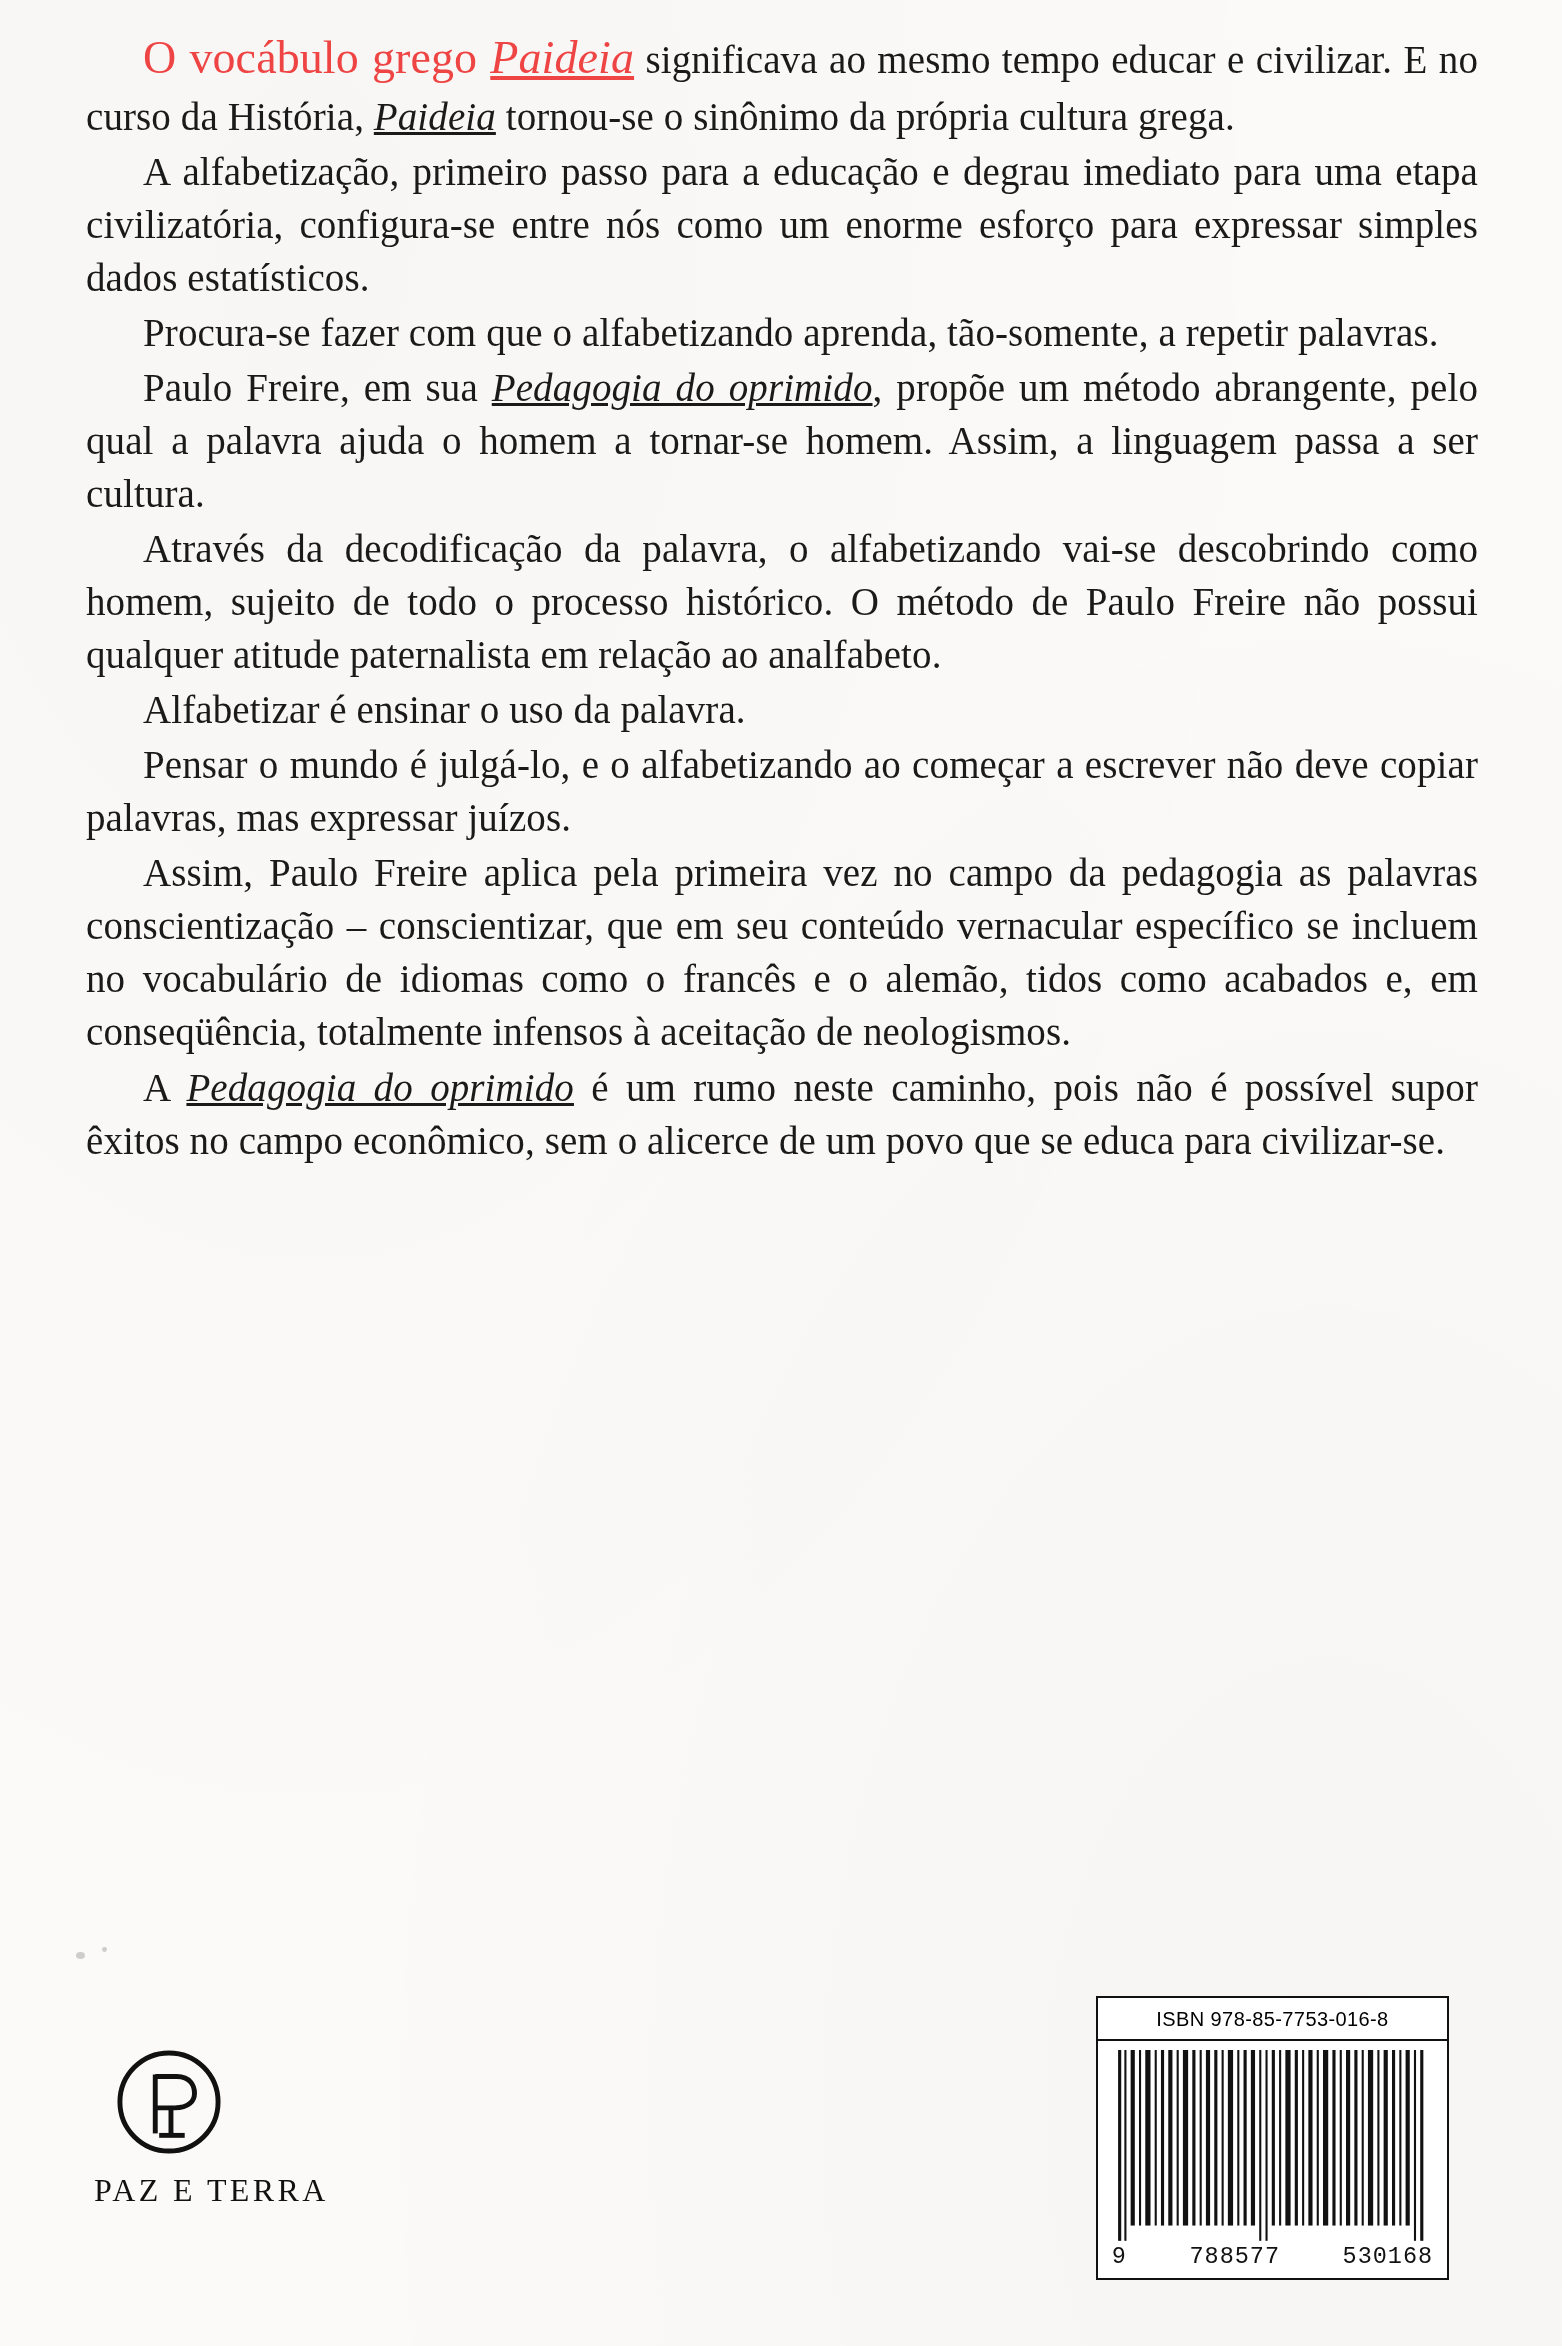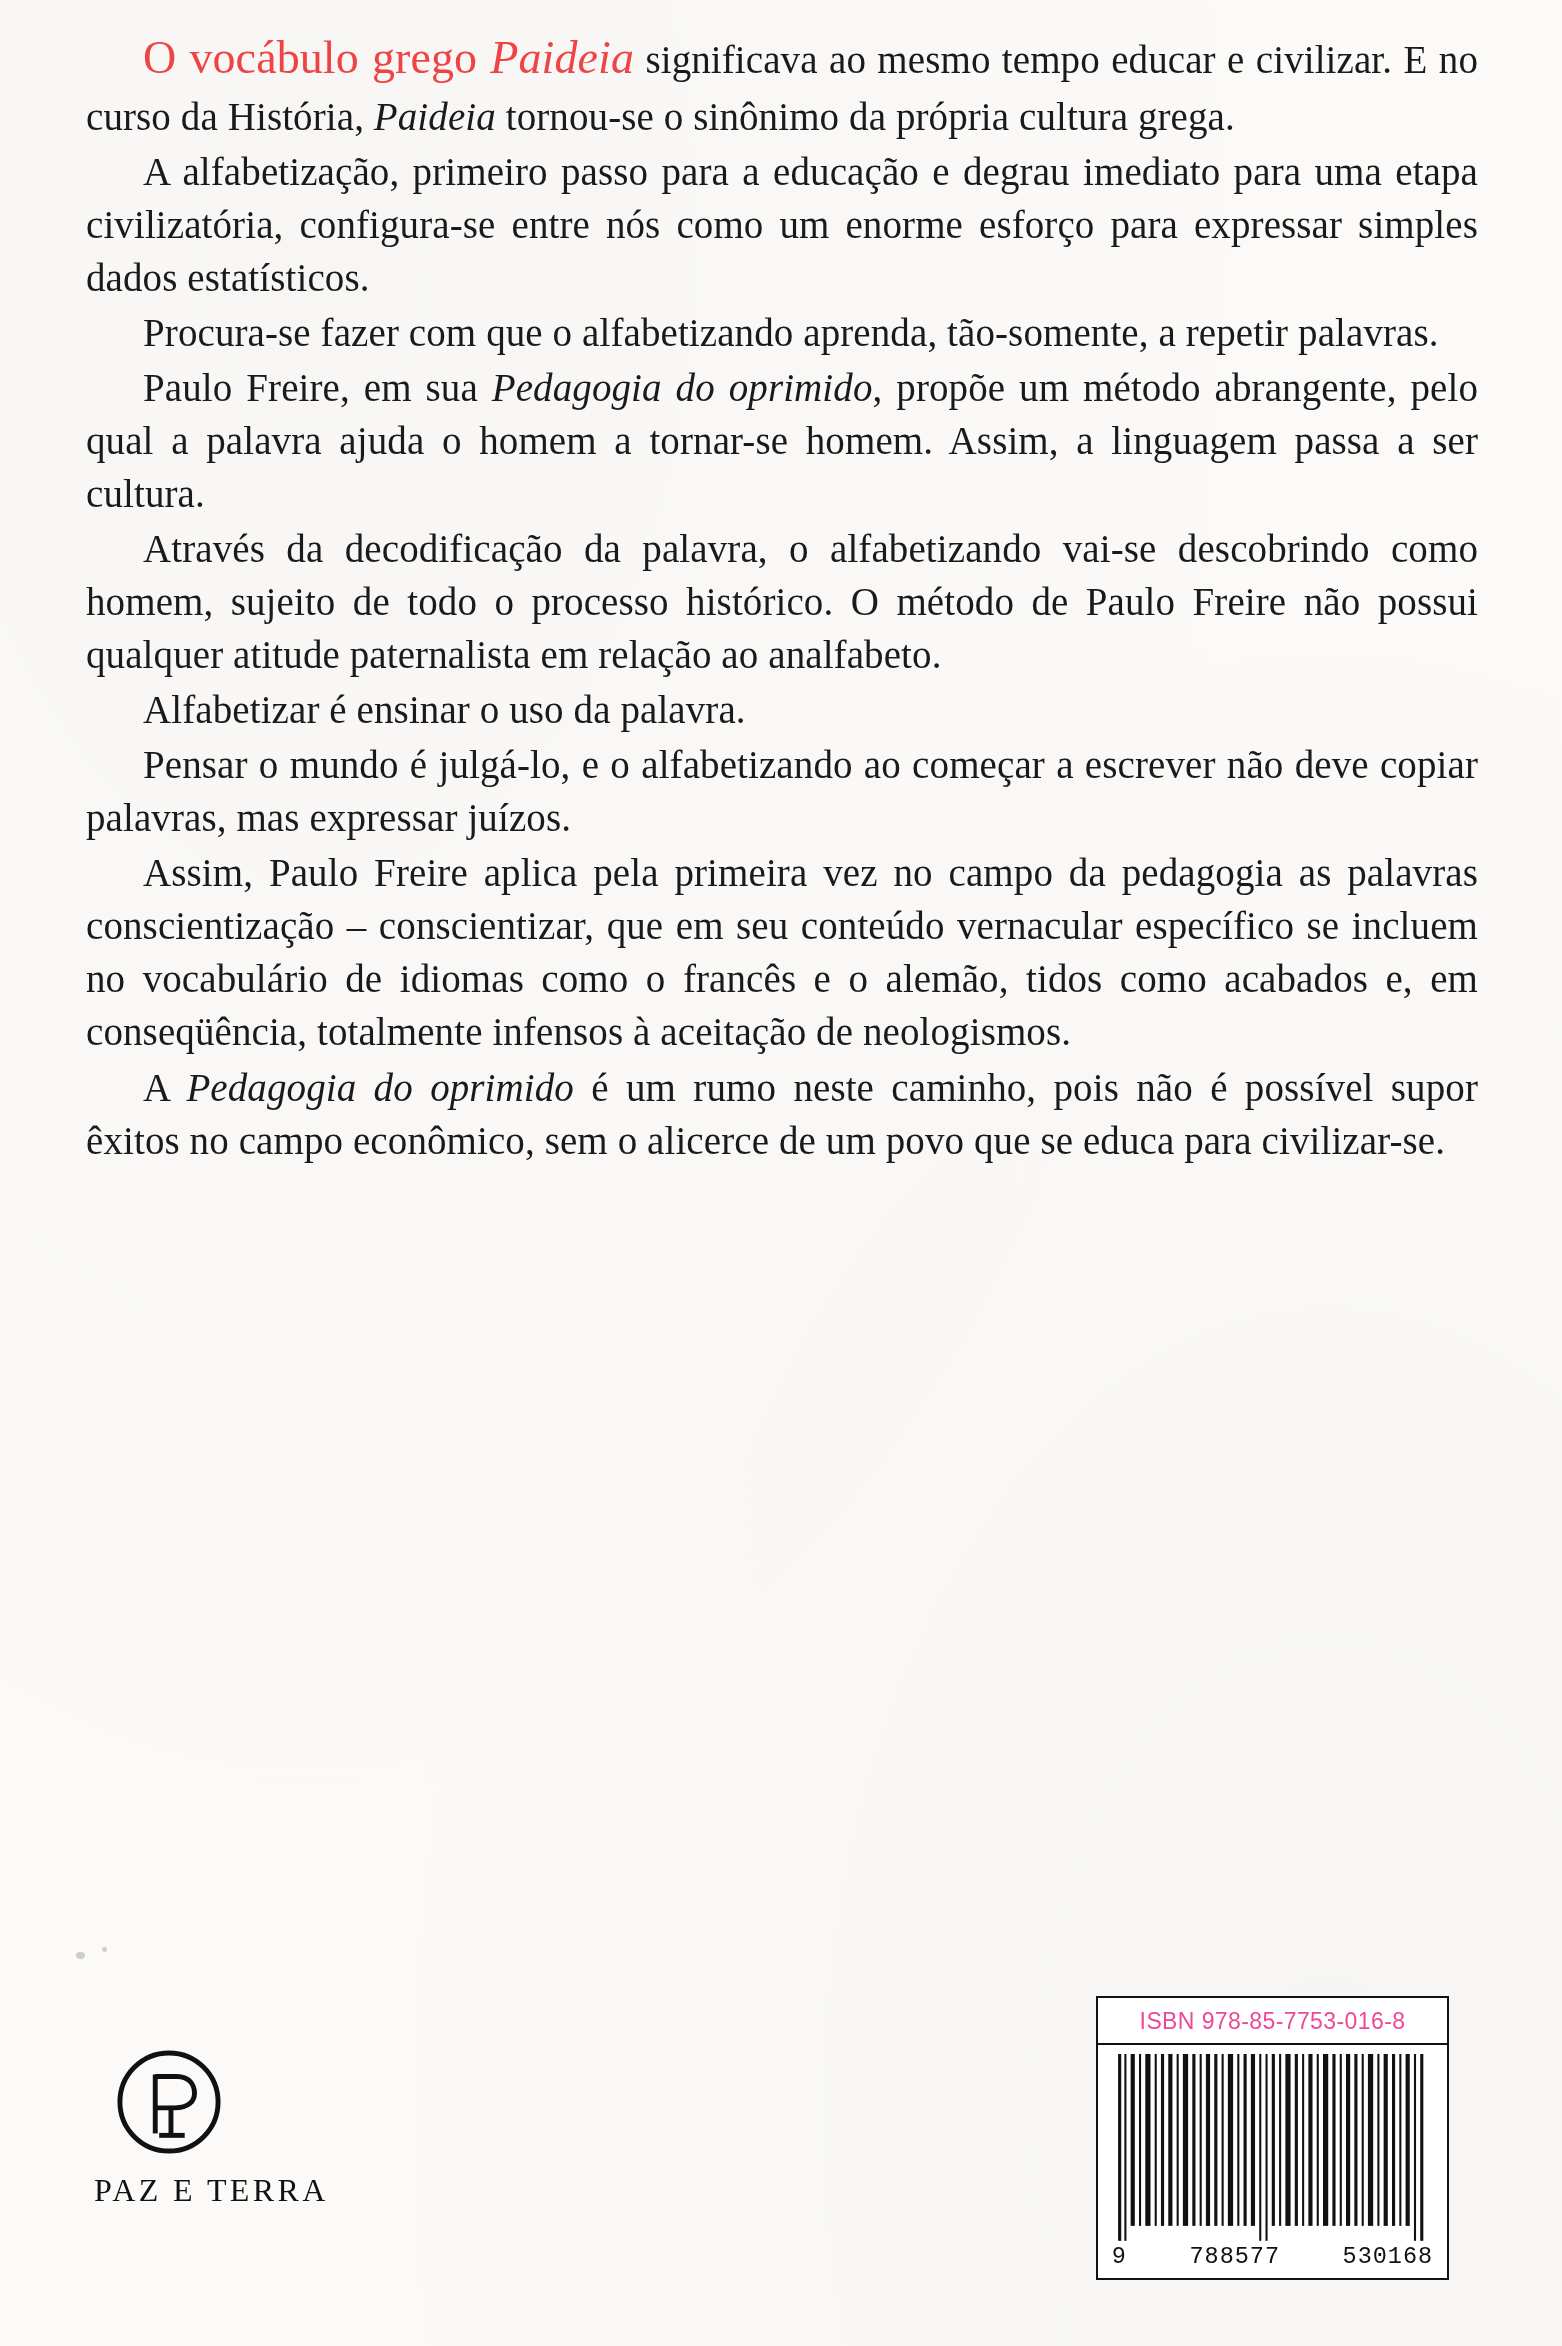--- a/index.html
+++ b/index.html
@@ -49,20 +49,21 @@
   }
   p.indent {
     text-indent: 57px;
   }
   .lead {
     color: #ef4444;
     font-size: 46px;
   }
   em, .italic {
     font-style: italic;
+    text-decoration: underline;
   }
   strong, .bold {
     font-weight: normal;
   }
 
   
   .publisher {
     position: absolute;
     left: 94px;
     top: 2049px;
@@ -92,24 +93,24 @@
     height: 284px;
     border: 2px solid #111;
     background: #fff;
     box-sizing: border-box;
     padding: 9.8px 11.8px 7.8px 11.8px;
     display: flex;
     flex-direction: column;
   }
   .isbn-text {
     text-align: center;
-    font-size: 23px;
+    font-size: 20px;
     letter-spacing: 0.4px;
     font-family: "Liberation Sans", sans-serif;
-    color: #ec4899;
+    color: #000000;
     margin-bottom: 7.8px;
   }
   .isbn-rule {
     height: 2px;
     background: #111;
     margin: 0 -11.8px 9.8px -11.8px;
   }
   .barcode {
     flex: 1;
     display: flex;

